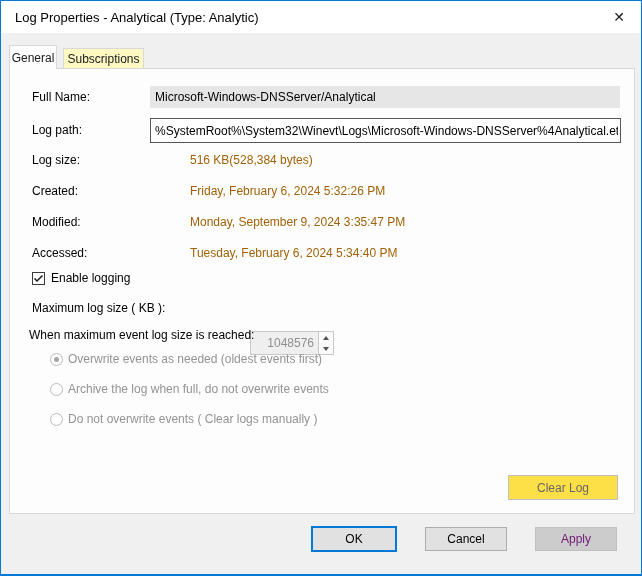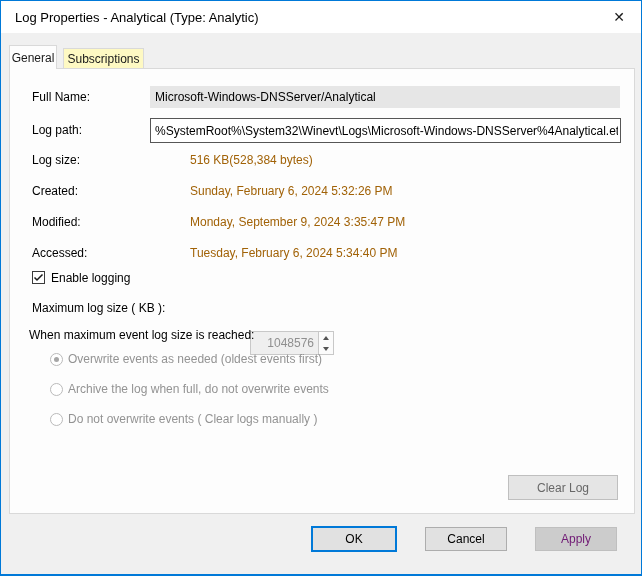--- a/index.html
+++ b/index.html
@@ -42,21 +42,21 @@
     background:#E6E6E6; line-height:22px; padding-left:5px;
     white-space:nowrap; overflow:hidden;
   }
   .path-input {
     position:absolute; left:140px; top:49px; width:471px; height:25px;
     border:1px solid #565656; background:#fff; font-family:"Liberation Sans",sans-serif;
     font-size:12px; padding:0 2px 0 4px; color:#000; outline:none;
   }
 
   
-  .check-row { position:absolute; left:22px; top:202px; display:flex; }
+  .check-row { position:absolute; left:22px; top:202px; display:flex; align-items:center; }
   .checkbox {
     width:13px; height:13px; background:#fff; border:1px solid #3b3b3b;
     display:inline-flex; align-items:center; justify-content:center; margin-right:6px;
   }
   .check-label { color:#000; white-space:nowrap; }
 
   
   .spinner {
     position:absolute; left:240px; top:226px; width:84px; height:24px;
     border:1px solid #C8C8C8; background:#EFEFEF; display:flex;margin-top:36px;
@@ -88,21 +88,21 @@
   .radio.selected .dot { display:block; }
   .radio-label { color:#939393; white-space:nowrap; }
 
   
   .btn {
     position:absolute; display:flex; align-items:center; justify-content:center;
     background:#E1E1E1; border:1px solid #ADADAD; font-size:12px; color:#000;
     white-space:nowrap; cursor:default;
   }
   .btn-clearlog { left:498px; top:406px; width:110px; height:25px;
-    background:#e5e5e5; border-color:#BFBFBF; color:#676767; }
+    background:#fde047; border-color:#BFBFBF; color:#676767; }
   .btn-ok     { left:310px; top:525px; width:86px; height:26px; border:2px solid #0079D8; }
   .btn-cancel { left:424px; top:526px; width:82px; height:24px; }
   .btn-apply  { left:534px; top:526px; width:82px; height:24px;
     background:#CCCCCC; border-color:#BFBFBF; color:#701a75; }
 </style>
 </head>
 <body>
 
 <div class="window">
 
@@ -125,21 +125,21 @@
     <div class="lbl" style="top:21px">Full Name:</div>
     <div class="readonly-field">Microsoft-Windows-DNSServer/Analytical</div>
 
     <div class="lbl" style="top:54px">Log path:</div>
     <input class="path-input" type="text" value="%SystemRoot%\System32\Winevt\Logs\Microsoft-Windows-DNSServer%4Analytical.etl" style="">
 
     <div class="lbl" style="top:84px">Log size:</div>
     <div class="val" style="top:84px">516 KB(528,384 bytes)</div>
 
     <div class="lbl" style="top:115px">Created:</div>
-    <div class="val" style="top:115px">Sunday, February 6, 2024 5:32:26 PM</div>
+    <div class="val" style="top:115px">Friday, February 6, 2024 5:32:26 PM</div>
 
     <div class="lbl" style="top:146px">Modified:</div>
     <div class="val" style="top:146px">Monday, September 9, 2024 3:35:47 PM</div>
 
     <div class="lbl" style="top:177px">Accessed:</div>
     <div class="val" style="top:177px">Tuesday, February 6, 2024 5:34:40 PM</div>
 
     <div class="check-row">
       <span class="checkbox">
         <svg width="11" height="11" viewBox="0 0 11 11">

